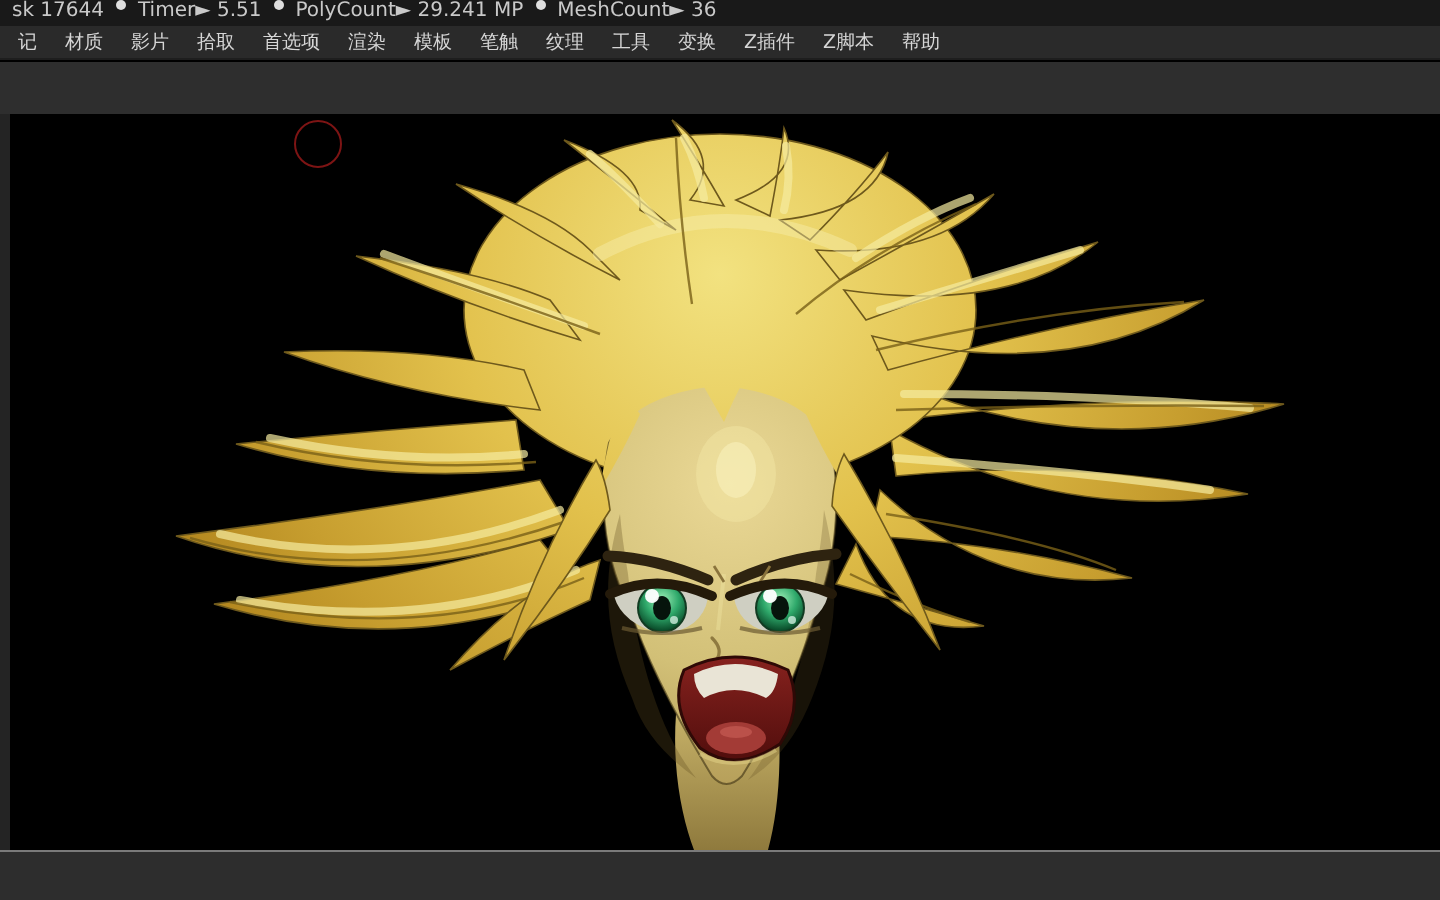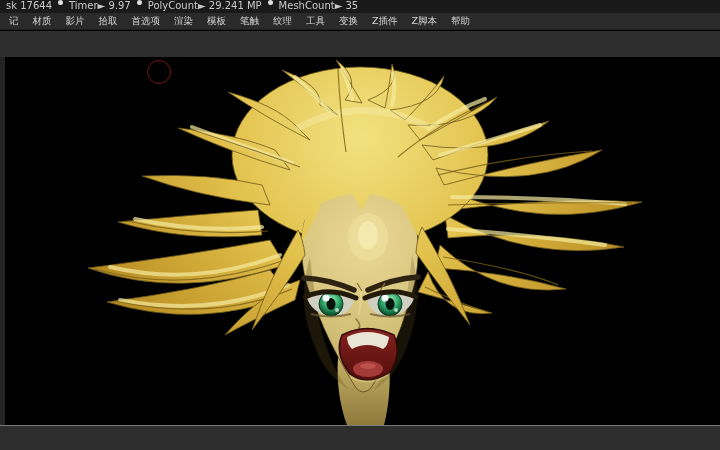--- a/index.html
+++ b/index.html
@@ -29,25 +29,25 @@
        border-top:1px solid #7a7a7a;box-sizing:border-box;}
 </style>
 </head>
 <body>
 
 <div class="app">
 
   <div class="status-bar">
     <span>sk 17644</span>
     <span class="status-dot"></span>
-    <span>Timer► 9.97</span>
+    <span>Timer► 5.51</span>
     <span class="status-dot"></span>
     <span>PolyCount► 29.241 MP</span>
     <span class="status-dot"></span>
-    <span>MeshCount► 35</span>
+    <span>MeshCount► 36</span>
   </div>
 
   <div class="menu-bar">
     <span class="menu-item">记</span>
     <span class="menu-item">材质</span>
     <span class="menu-item">影片</span>
     <span class="menu-item">拾取</span>
     <span class="menu-item">首选项</span>
     <span class="menu-item">渲染</span>
     <span class="menu-item">模板</span>

